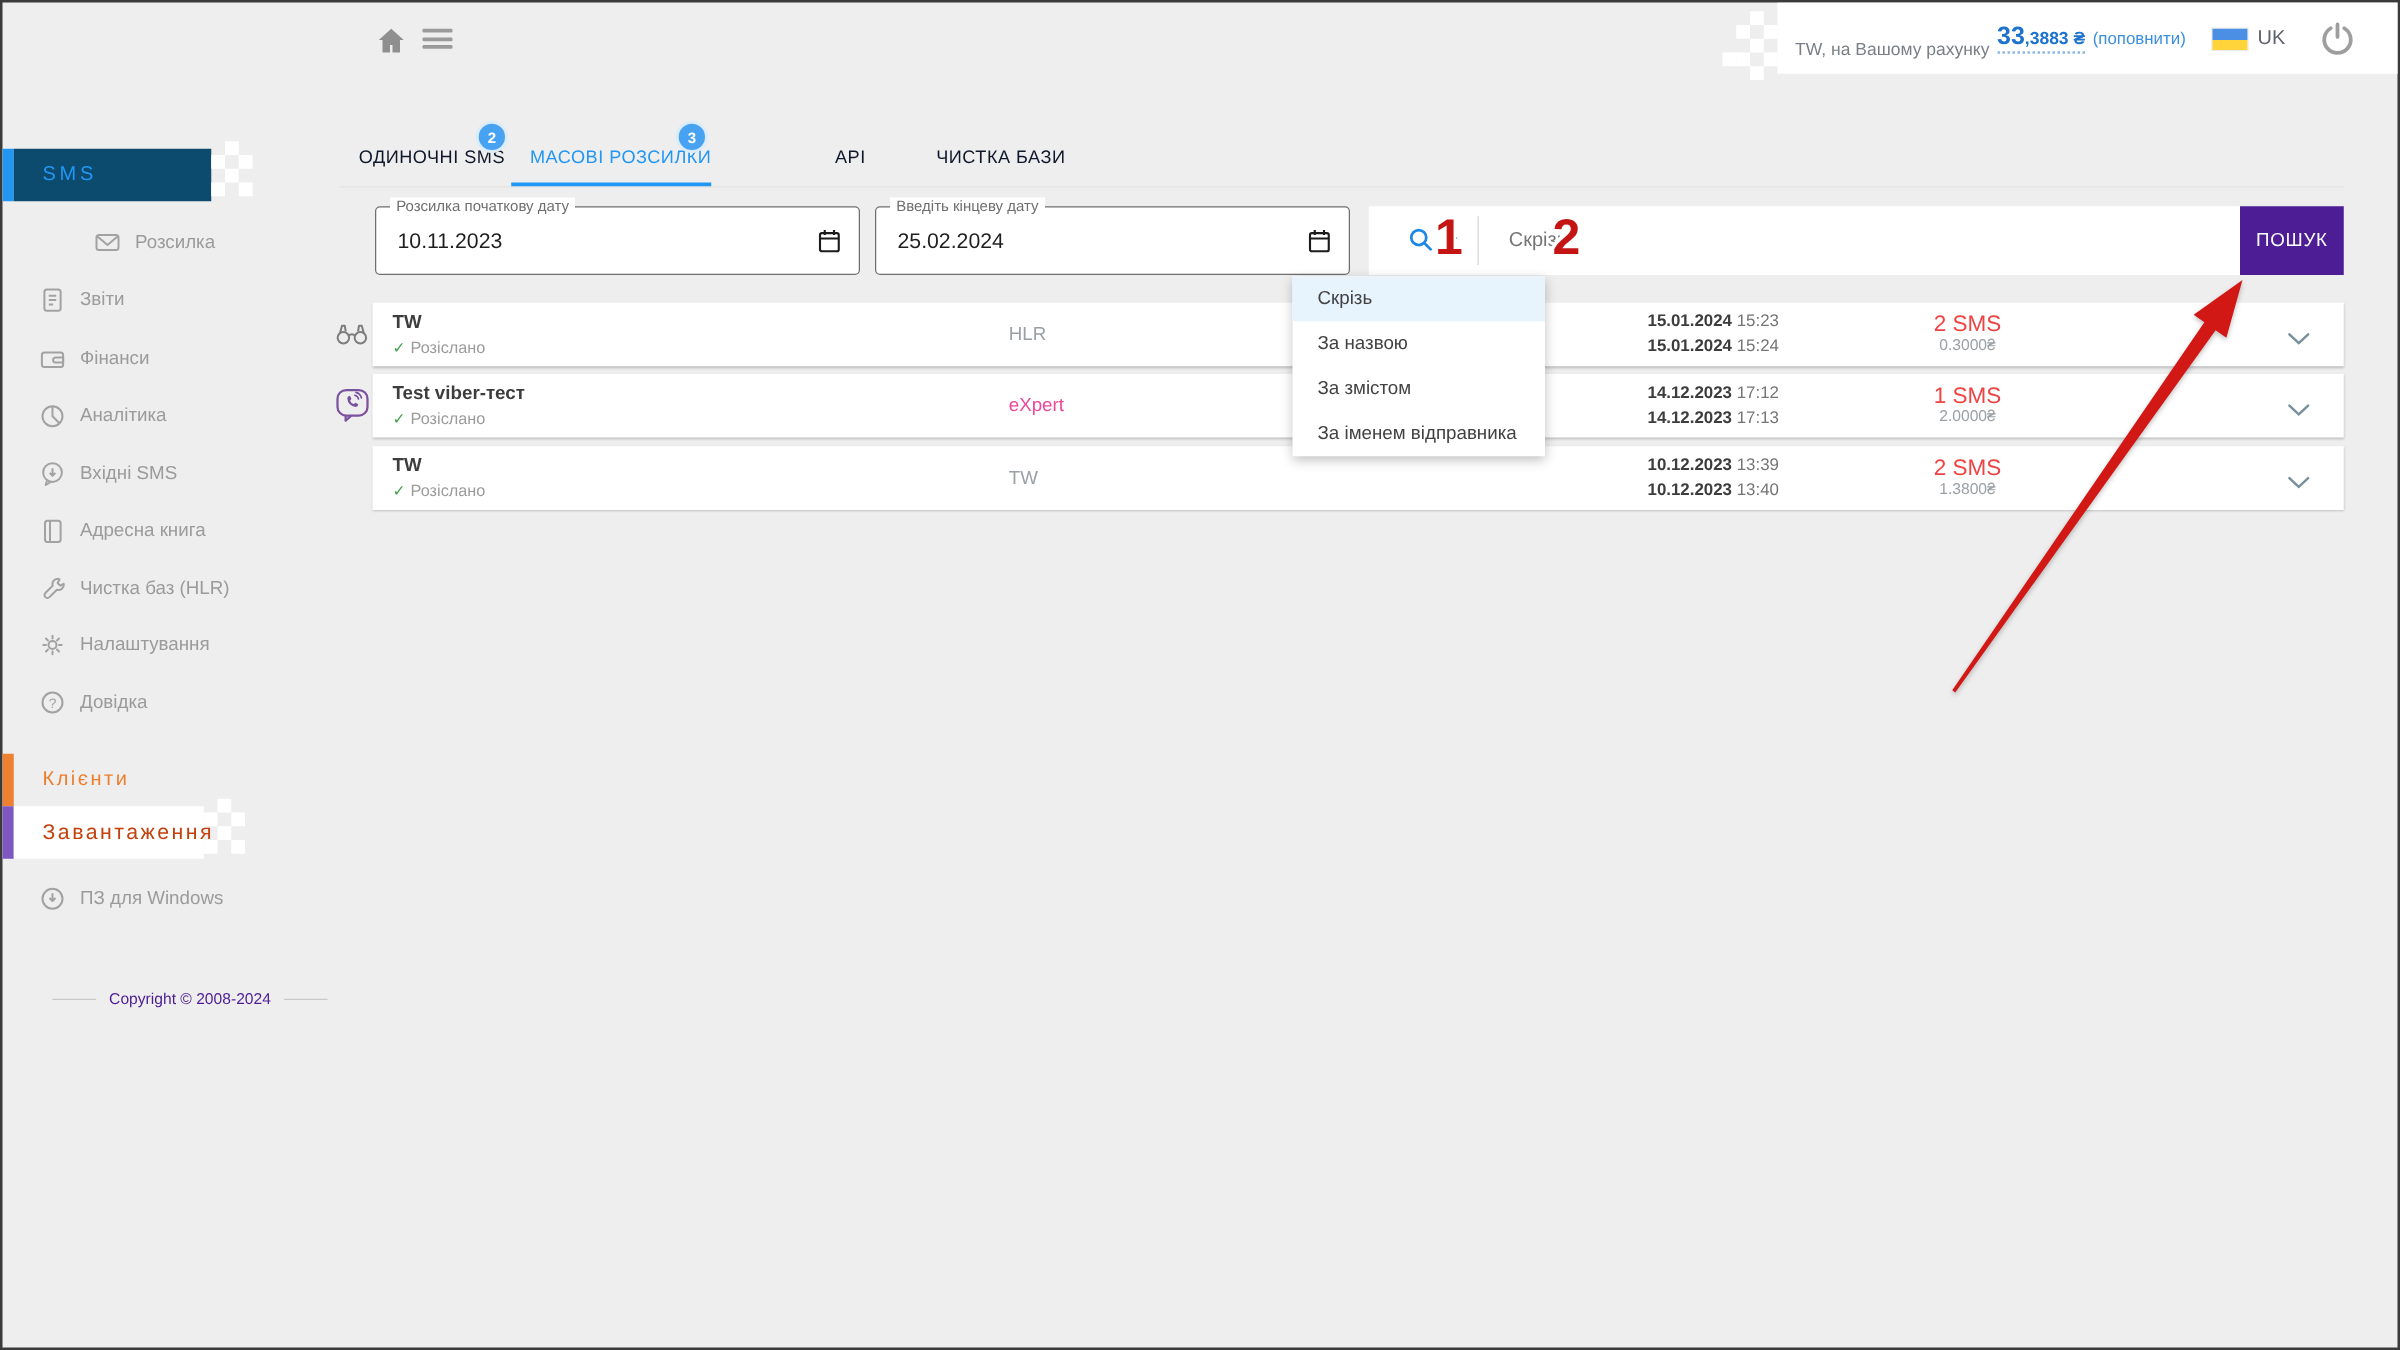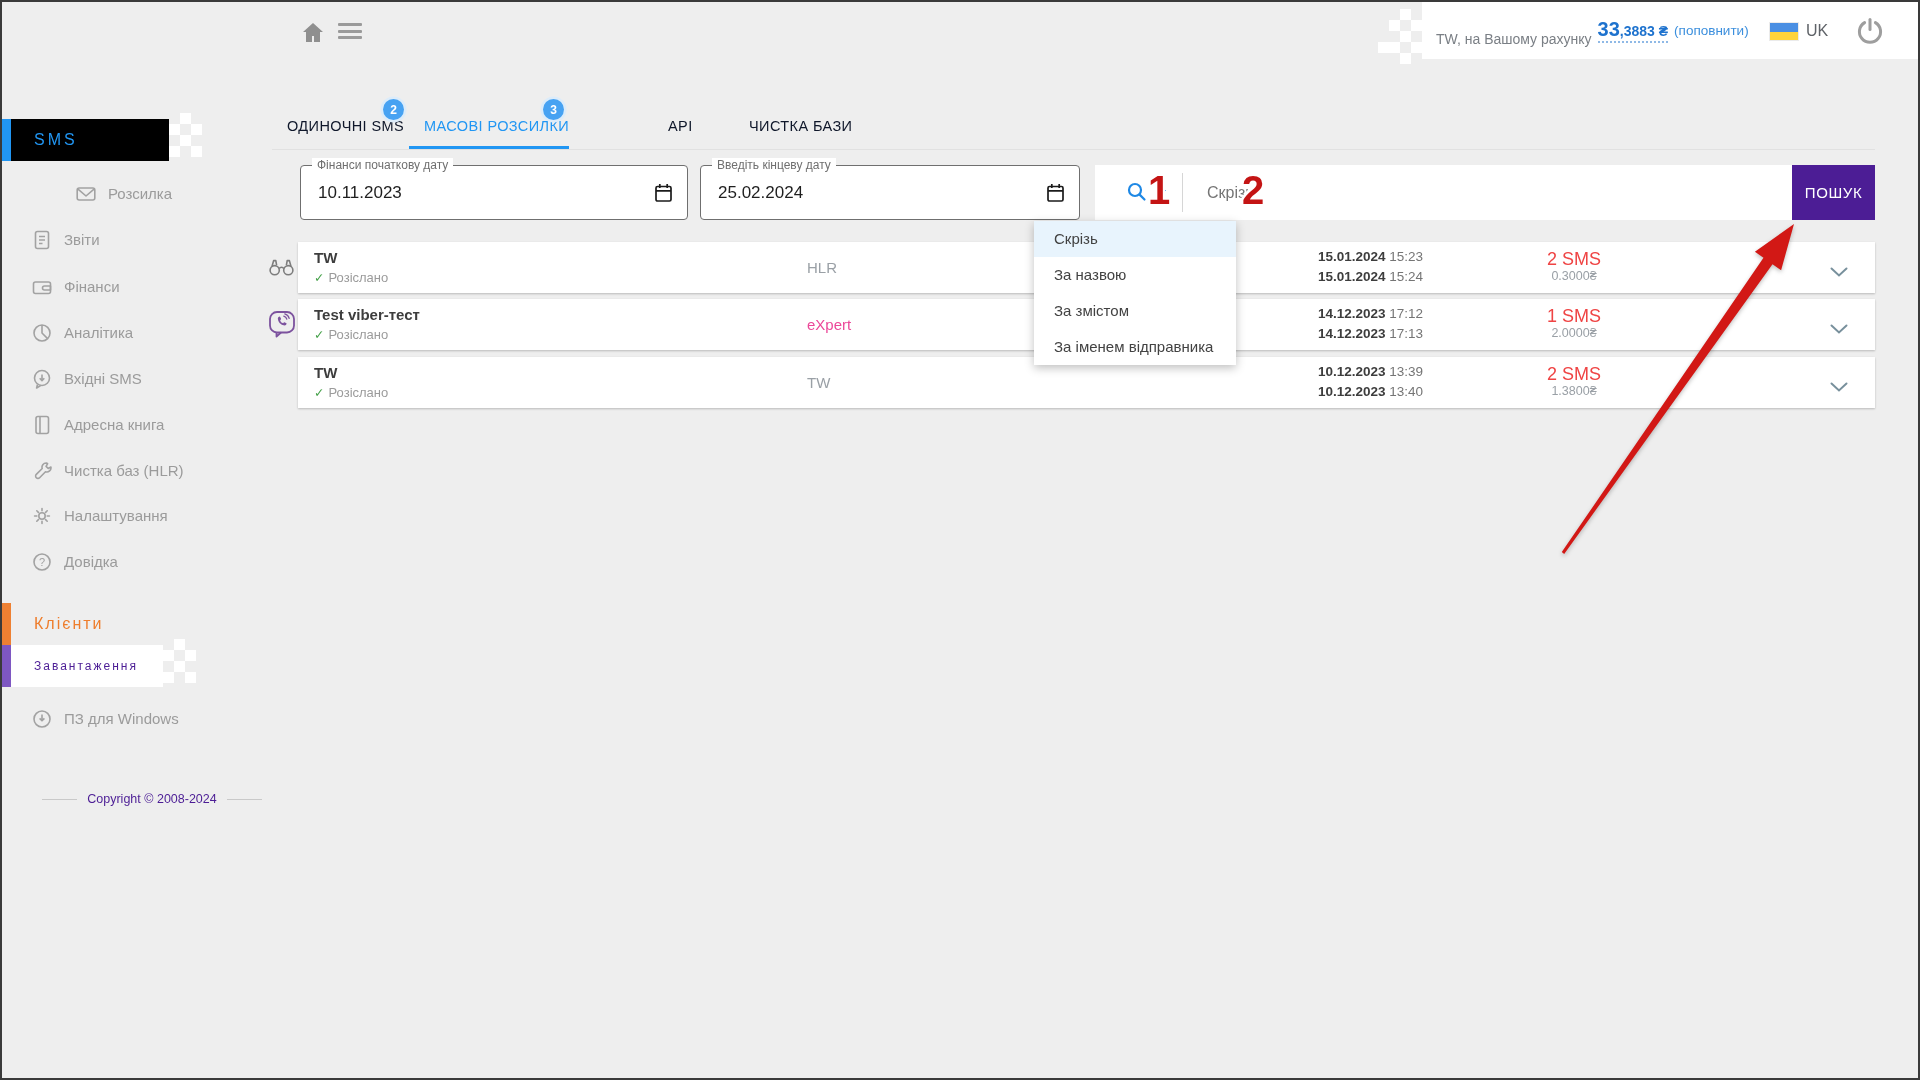--- a/index.html
+++ b/index.html
@@ -23,31 +23,31 @@
   .balance .amount .whole{font-size:20px;}
   .balance .amount .frac{font-size:14px;}
   .balance .topup{font-size:13.5px;color:#3c8fdd;cursor:pointer;}
   .flag{left:1768px;top:21px;width:28px;height:17px;cursor:pointer;box-shadow:0 0 0 1px rgba(0,0,0,0.08);}
   .flag .b{height:9px;background:#4a8fe3;}
   .flag .y{height:8px;background:#ffd43b;}
   .lang{left:1804px;top:0;height:57px;display:flex;align-items:center;font-size:16px;color:#5f6368;cursor:pointer;}
   .power{left:1853px;top:14px;width:30px;height:30px;cursor:pointer;}
   
   .sms-bar{left:0;top:117px;width:9px;height:42px;background:#2196f3;}
-  .sms-head{left:9px;top:117px;width:158px;height:42px;background:#000000;}
+  .sms-head{left:9px;top:117px;width:158px;height:42px;background:#0c4a6e;}
   .sms-head span{position:absolute;left:23px;top:0;line-height:42px;font-size:16px;letter-spacing:3px;color:#2196f3;}
   .side-item{left:0;top:0;width:230px;height:46px;cursor:pointer;}
   .side-item .ico{position:absolute;left:30px;top:13px;width:20px;height:20px;}
   .side-item .lab{position:absolute;left:62px;top:0;line-height:46px;font-size:15px;color:#9b9b9b;}
   .clients-bar{left:0;top:601px;width:9px;height:42px;background:#ee8032;}
   .clients-head{left:9px;top:601px;width:200px;height:42px;cursor:pointer;}
   .clients-head span{position:absolute;left:23px;line-height:42px;font-size:16px;letter-spacing:2px;color:#ee7d2c;}
   .dl-bar{left:0;top:643px;width:9px;height:42px;background:#7e57c2;}
   .dl-head{left:9px;top:643px;width:152px;height:42px;background:#fff;cursor:pointer;}
-  .dl-head span{position:absolute;left:23px;line-height:42px;font-size:12px;letter-spacing:2px;color:#4c1d95;}
+  .dl-head span{position:absolute;left:23px;line-height:42px;font-size:17px;letter-spacing:2px;color:#c2410c;}
   .copyright{left:40px;top:790px;width:220px;display:flex;align-items:center;gap:10px;color:#4c1d95;font-size:12.5px;white-space:nowrap;}
   .copyright .ln{height:1px;background:#c9c9c9;flex:1;}
   
   .tab{position:absolute;top:104px;height:43px;line-height:40px;font-size:14.5px;letter-spacing:0.4px;color:#0f172a;cursor:pointer;}
   .tab.active{color:#2196f3;}
   .tab-underline{left:407px;top:144px;width:160px;height:3px;background:#2196f3;}
   .tabs-divider{left:270px;top:147px;width:1603px;height:1px;background:rgba(0,0,0,0.05);}
   .badge{position:absolute;top:97px;width:21px;height:21px;border-radius:50%;background:#47a2f2;
     box-shadow:0 0 0 2.5px #dcecfa;color:#fff;font-size:12px;font-weight:bold;
     display:flex;align-items:center;justify-content:center;}
@@ -290,21 +290,21 @@
   <div class="tab" style="left:285px;">ОДИНОЧНІ SMS</div>
   <div class="badge" style="left:381px;">2</div>
   <div class="tab active" style="left:422px;">МАСОВІ РОЗСИЛКИ</div>
   <div class="badge" style="left:541px;">3</div>
   <div class="tab" style="left:666px;">API</div>
   <div class="tab" style="left:747px;">ЧИСТКА БАЗИ</div>
   <div class="abs tabs-divider"></div>
   <div class="abs tab-underline"></div>
 
   <div class="datebox" style="left:298px;width:388px;">
-    <span class="flabel">Фінанси початкову дату</span>
+    <span class="flabel">Розсилка початкову дату</span>
     <span class="dval">10.11.2023</span>
     <span class="cal">
       <svg width="19" height="20" viewBox="0 0 19 20">
           <g stroke="#1b1b1b" stroke-width="1.7" fill="none">
             <rect x="2" y="3.5" width="15" height="14.5" rx="1.5"></rect>
             <path d="M5.8 1v4M13.2 1v4M2 7.8h15"></path>
           </g>
         </svg>
     </span>
   </div>

